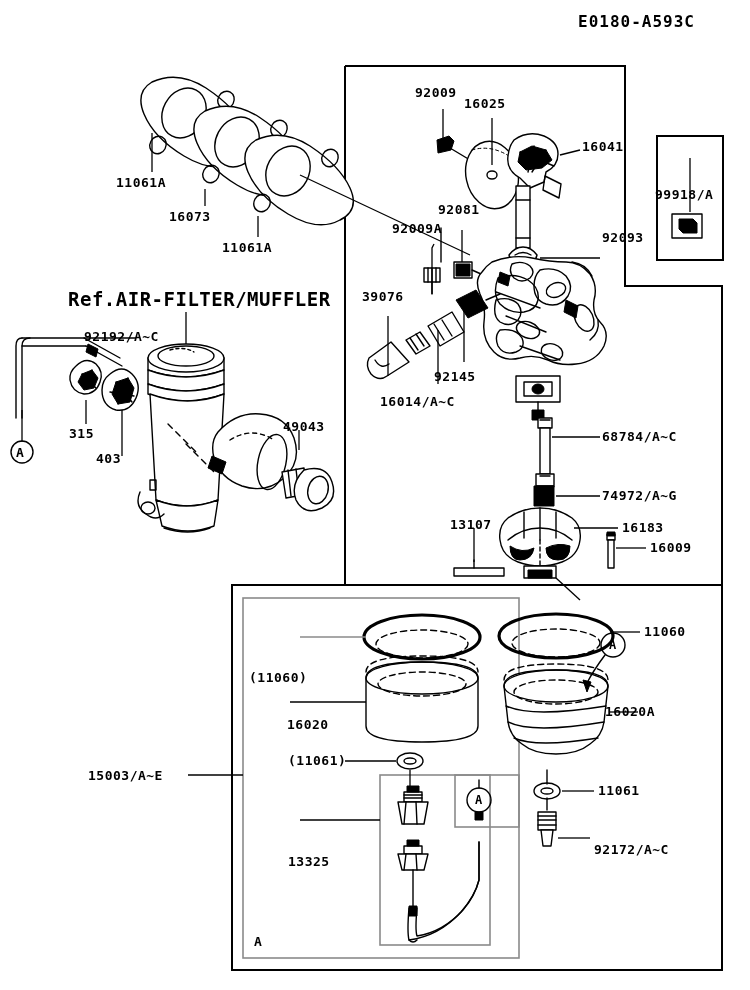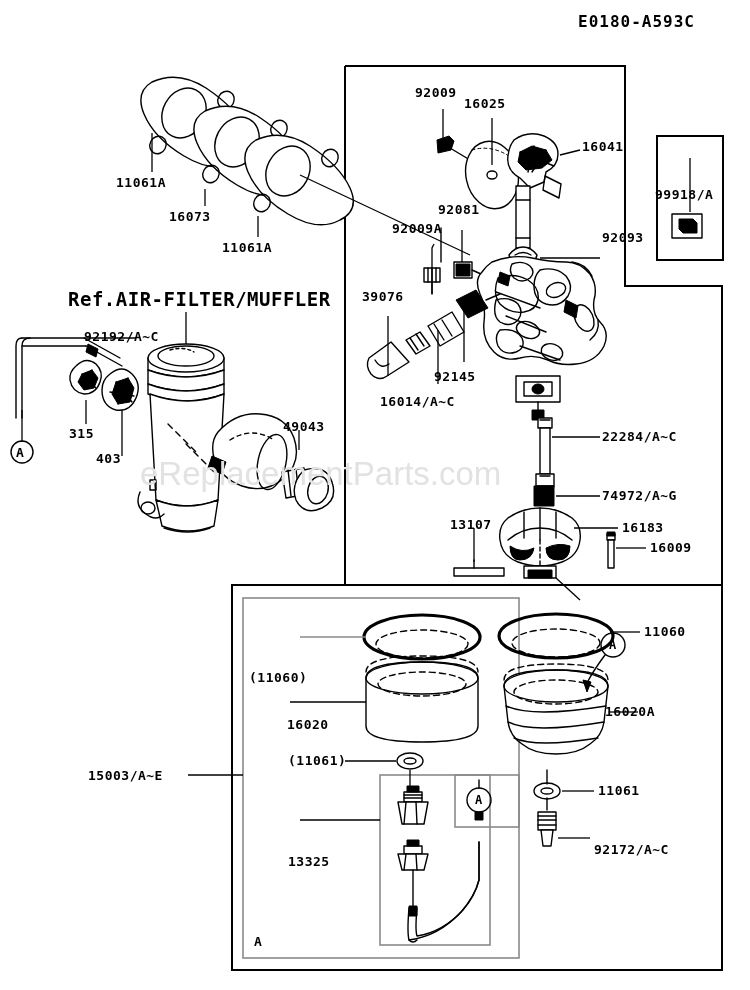--- a/index.html
+++ b/index.html
@@ -352,21 +352,21 @@
   <div class="lbl" style="left:434px;top:370px;">92145</div>
   <div class="lbl" style="left:380px;top:395px;">16014/A~C</div>
 
   <div class="lbl ref" style="left:68px;top:290px;">Ref.AIR-FILTER/MUFFLER</div>
   <div class="lbl" style="left:84px;top:330px;">92192/A~C</div>
   <div class="lbl" style="left:69px;top:427px;">315</div>
   <div class="lbl" style="left:96px;top:452px;">403</div>
   <div class="lbl" style="left:283px;top:420px;">49043</div>
   <div class="lbl" style="left:16px;top:446px;font-size:13px;">A</div>
 
-  <div class="lbl" style="left:602px;top:430px;">22284/A~C</div>
+  <div class="lbl" style="left:602px;top:430px;">68784/A~C</div>
   <div class="lbl" style="left:602px;top:489px;">74972/A~G</div>
   <div class="lbl" style="left:450px;top:518px;">13107</div>
   <div class="lbl" style="left:622px;top:521px;">16183</div>
   <div class="lbl" style="left:650px;top:541px;">16009</div>
 
   <div class="lbl" style="left:249px;top:630px;margin-top:41px;">(11060)</div>
   <div class="lbl" style="left:275px;top:718px;margin-left:12px;">16020</div>
   <div class="lbl" style="left:288px;top:754px;">(11061)</div>
 
   <div class="lbl" style="left:644px;top:625px;">11060</div>
@@ -375,15 +375,14 @@
   <div class="lbl" style="left:594px;top:843px;">92172/A~C</div>
 
   <div class="lbl" style="left:88px;top:769px;">15003/A~E</div>
   <div class="lbl" style="left:288px;top:855px;">13325</div>
   <div class="lbl" style="left:254px;top:935px;">A</div>
 
   <div class="lbl" style="left:609px;top:639px;font-size:12px;">A</div>
   <div class="lbl" style="left:475px;top:794px;font-size:12px;">A</div>
   <div class="lbl" style="left:18px;top:446px;font-size:12px;opacity:0;">A</div>
 
-  <div id="watermark">eReplacementParts.com</div>
 
 </div>
 
 </body></html>

